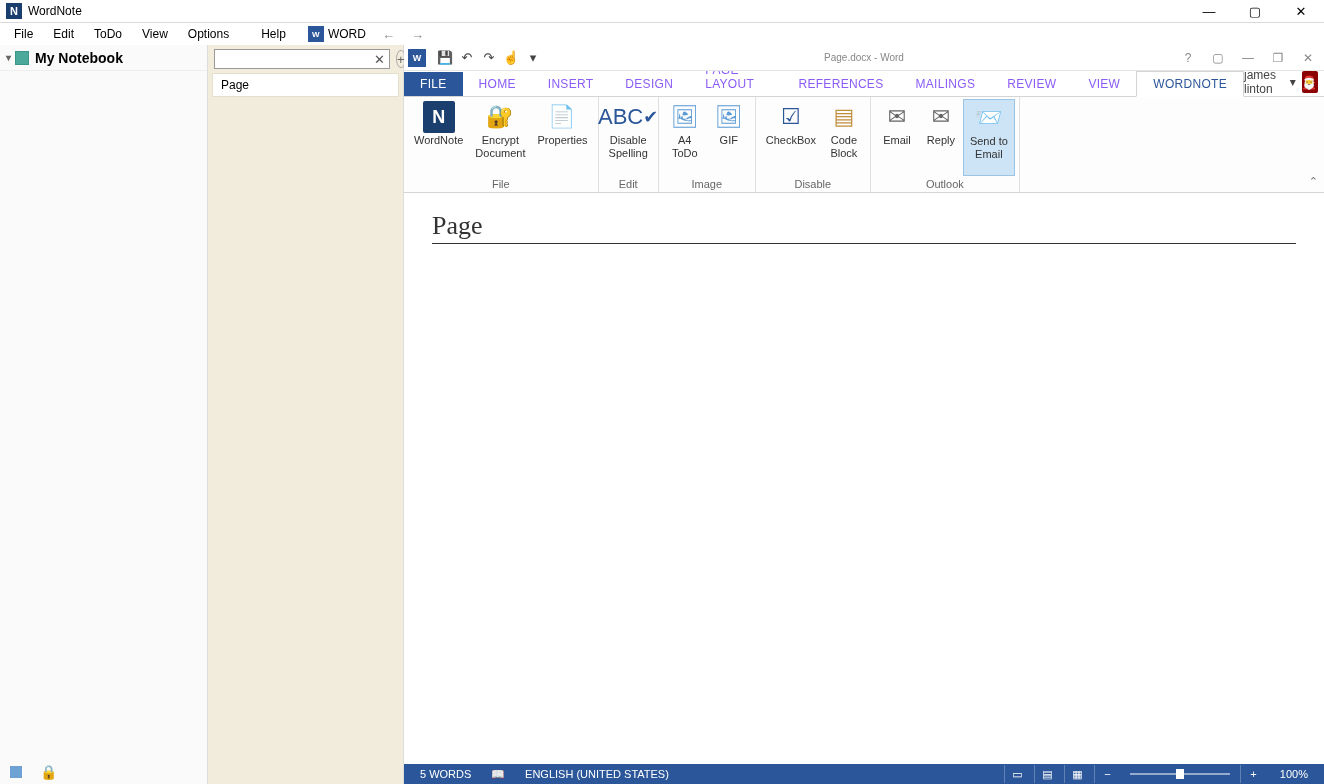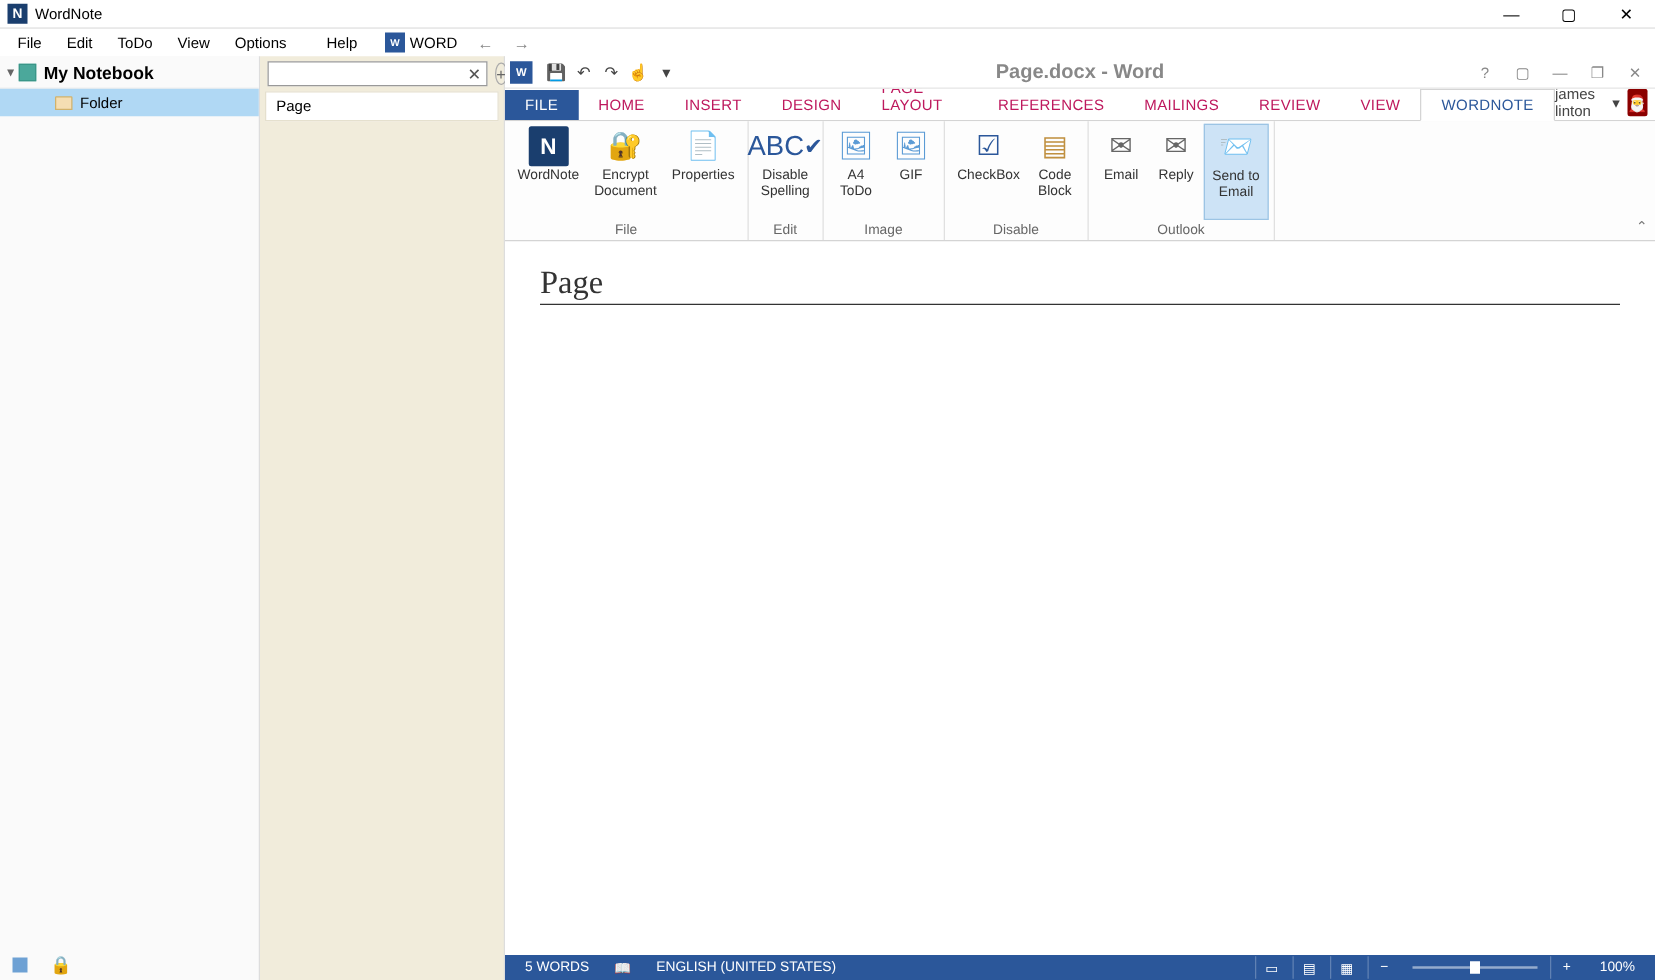--- a/index.html
+++ b/index.html
@@ -41,27 +41,27 @@
 .pagelist .sbox input { flex: 1; border: none; outline: none; font-size: 12px; background: transparent; }
 .pagelist .sbox .clr { color: #555; cursor: default; font-size: 13px; }
 .pagelist .addbtn { width: 18px; height: 18px; border: 1px solid #aaa; border-radius: 50%; display: flex; align-items: center; justify-content: center; color: #666; font-size: 13px; }
 .pagelist .pitem { background: #fff; padding: 4px 8px; font-size: 12px; border: 1px solid #e5e0ce; margin: 0 4px; }
 
 
 .wordpanel { flex: 1; display: flex; flex-direction: column; background: #fff; }
 .qat { height: 26px; background: #fff; display: flex; align-items: center; padding: 0 4px; border-bottom: 1px solid #e5e5e5; }
 .qat .wicon2 { width: 18px; height: 18px; background: #2b579a; color: #fff; display: flex; align-items: center; justify-content: center; font-size: 9px; font-weight: bold; margin-right: 8px; }
 .qat .qbtn { width: 22px; height: 22px; display: flex; align-items: center; justify-content: center; color: #444; font-size: 13px; }
-.qat .doctitle { position: absolute; left: 50%; transform: translateX(-50%); color: #888; font-size: 16px; font-weight: bold; }
+.qat .doctitle { position: absolute; left: 50%; transform: translateX(-50%); color: #888; font-size: 10px; }
 .qat .qright { margin-left: auto; display: flex; gap: 6px; color: #888; }
 .qat .qright span { width: 24px; text-align: center; }
 
 
 .ribtabs { height: 26px; display: flex; align-items: flex-end; background: #fff; border-bottom: 1px solid #d4d4d4; }
-.ribtabs .tab { padding: 5px 16px; font-size: 12px; color: #be185d; cursor: default; text-transform: uppercase; letter-spacing: 0.3px; }
+.ribtabs .tab { padding: 5px 16px; font-size: 12px; color: #8b5cf6; cursor: default; text-transform: uppercase; letter-spacing: 0.3px; }
 .ribtabs .tab.file { background: #2b579a; color: #fff; }
 .ribtabs .tab.active { color: #2b579a; border: 1px solid #d4d4d4; border-bottom: 1px solid #fff; margin-bottom: -1px; background: #fff; }
 .ribtabs .user { margin-left: auto; display: flex; align-items: center; gap: 6px; padding-right: 6px; font-size: 12px; color: #444; }
 .ribtabs .user .av { width: 22px; height: 22px; background: #8b0000; border-radius: 2px; display: flex; align-items: center; justify-content: center; font-size: 13px; }
 
 
 .ribbon { height: 96px; display: flex; background: #fdfdfd; border-bottom: 1px solid #d4d4d4; position: relative; }
 .rgroup { display: flex; flex-direction: column; align-items: center; border-right: 1px solid #e0e0e0; padding: 2px 4px 0 4px; }
 .rgroup .items { display: flex; flex: 1; }
 .rgroup .glabel { font-size: 11px; color: #666; padding: 2px 0; }
@@ -125,24 +125,20 @@
   <div class="arrow">→</div>
 </div>
 
 <div class="main">
 
   <div class="sidebar">
     <div class="nbhead">
       <span class="chev">▾</span>
       <span class="nbicon"></span>
       <span>My Notebook</span>
-    </div>
-    <div class="folder">
-      <span class="ficon"></span>
-      <span>Folder</span>
     </div>
     <div class="btm">
       <span class="sq"></span>
       <span class="lock">🔒</span>
     </div>
   </div>
 
   <div class="pagelist">
     <div class="srow">
       <div class="sbox">

